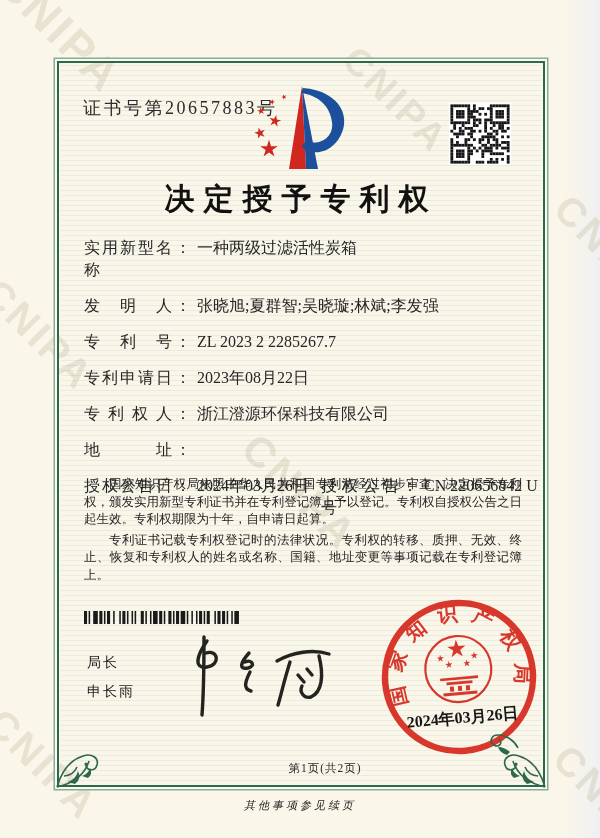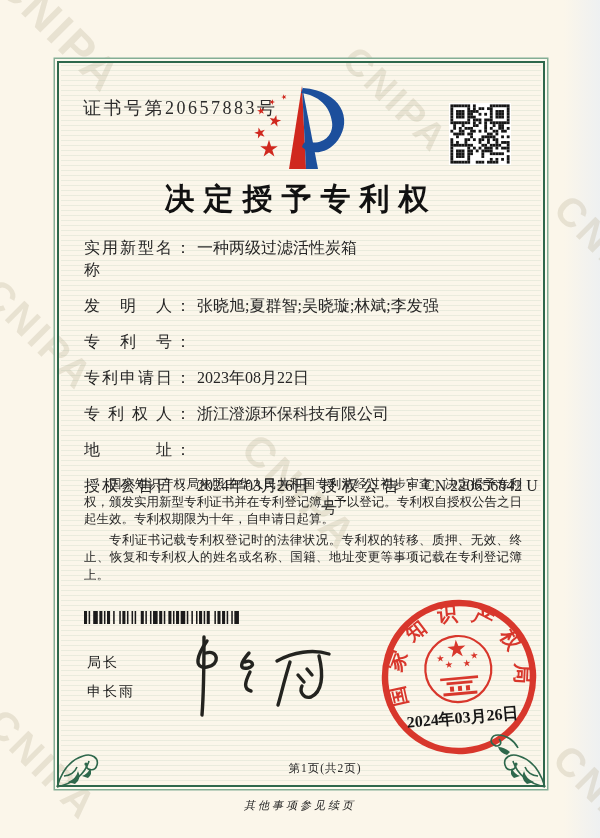--- a/index.html
+++ b/index.html
@@ -347,20 +347,21 @@
           <span class="fvalue">一种两级过滤活性炭箱</span>
       </div>
       <div class="field-row">
         <span class="flabel">发明人</span>
           <span class="fcolon">：</span>
           <span class="fvalue">张晓旭;夏群智;吴晓璇;林斌;李发强</span>
       </div>
       <div class="field-row">
         <span class="flabel">专利号</span>
           <span class="fcolon">：</span>
+          <span class="fvalue">ZL 2023 2 2285267.7</span>
       </div>
       <div class="field-row">
         <span class="flabel">专利申请日</span>
           <span class="fcolon">：</span>
           <span class="fvalue">2023年08月22日</span>
       </div>
       <div class="field-row">
         <span class="flabel">专利权人</span>
           <span class="fcolon">：</span>
           <span class="fvalue">浙江澄源环保科技有限公司</span>

